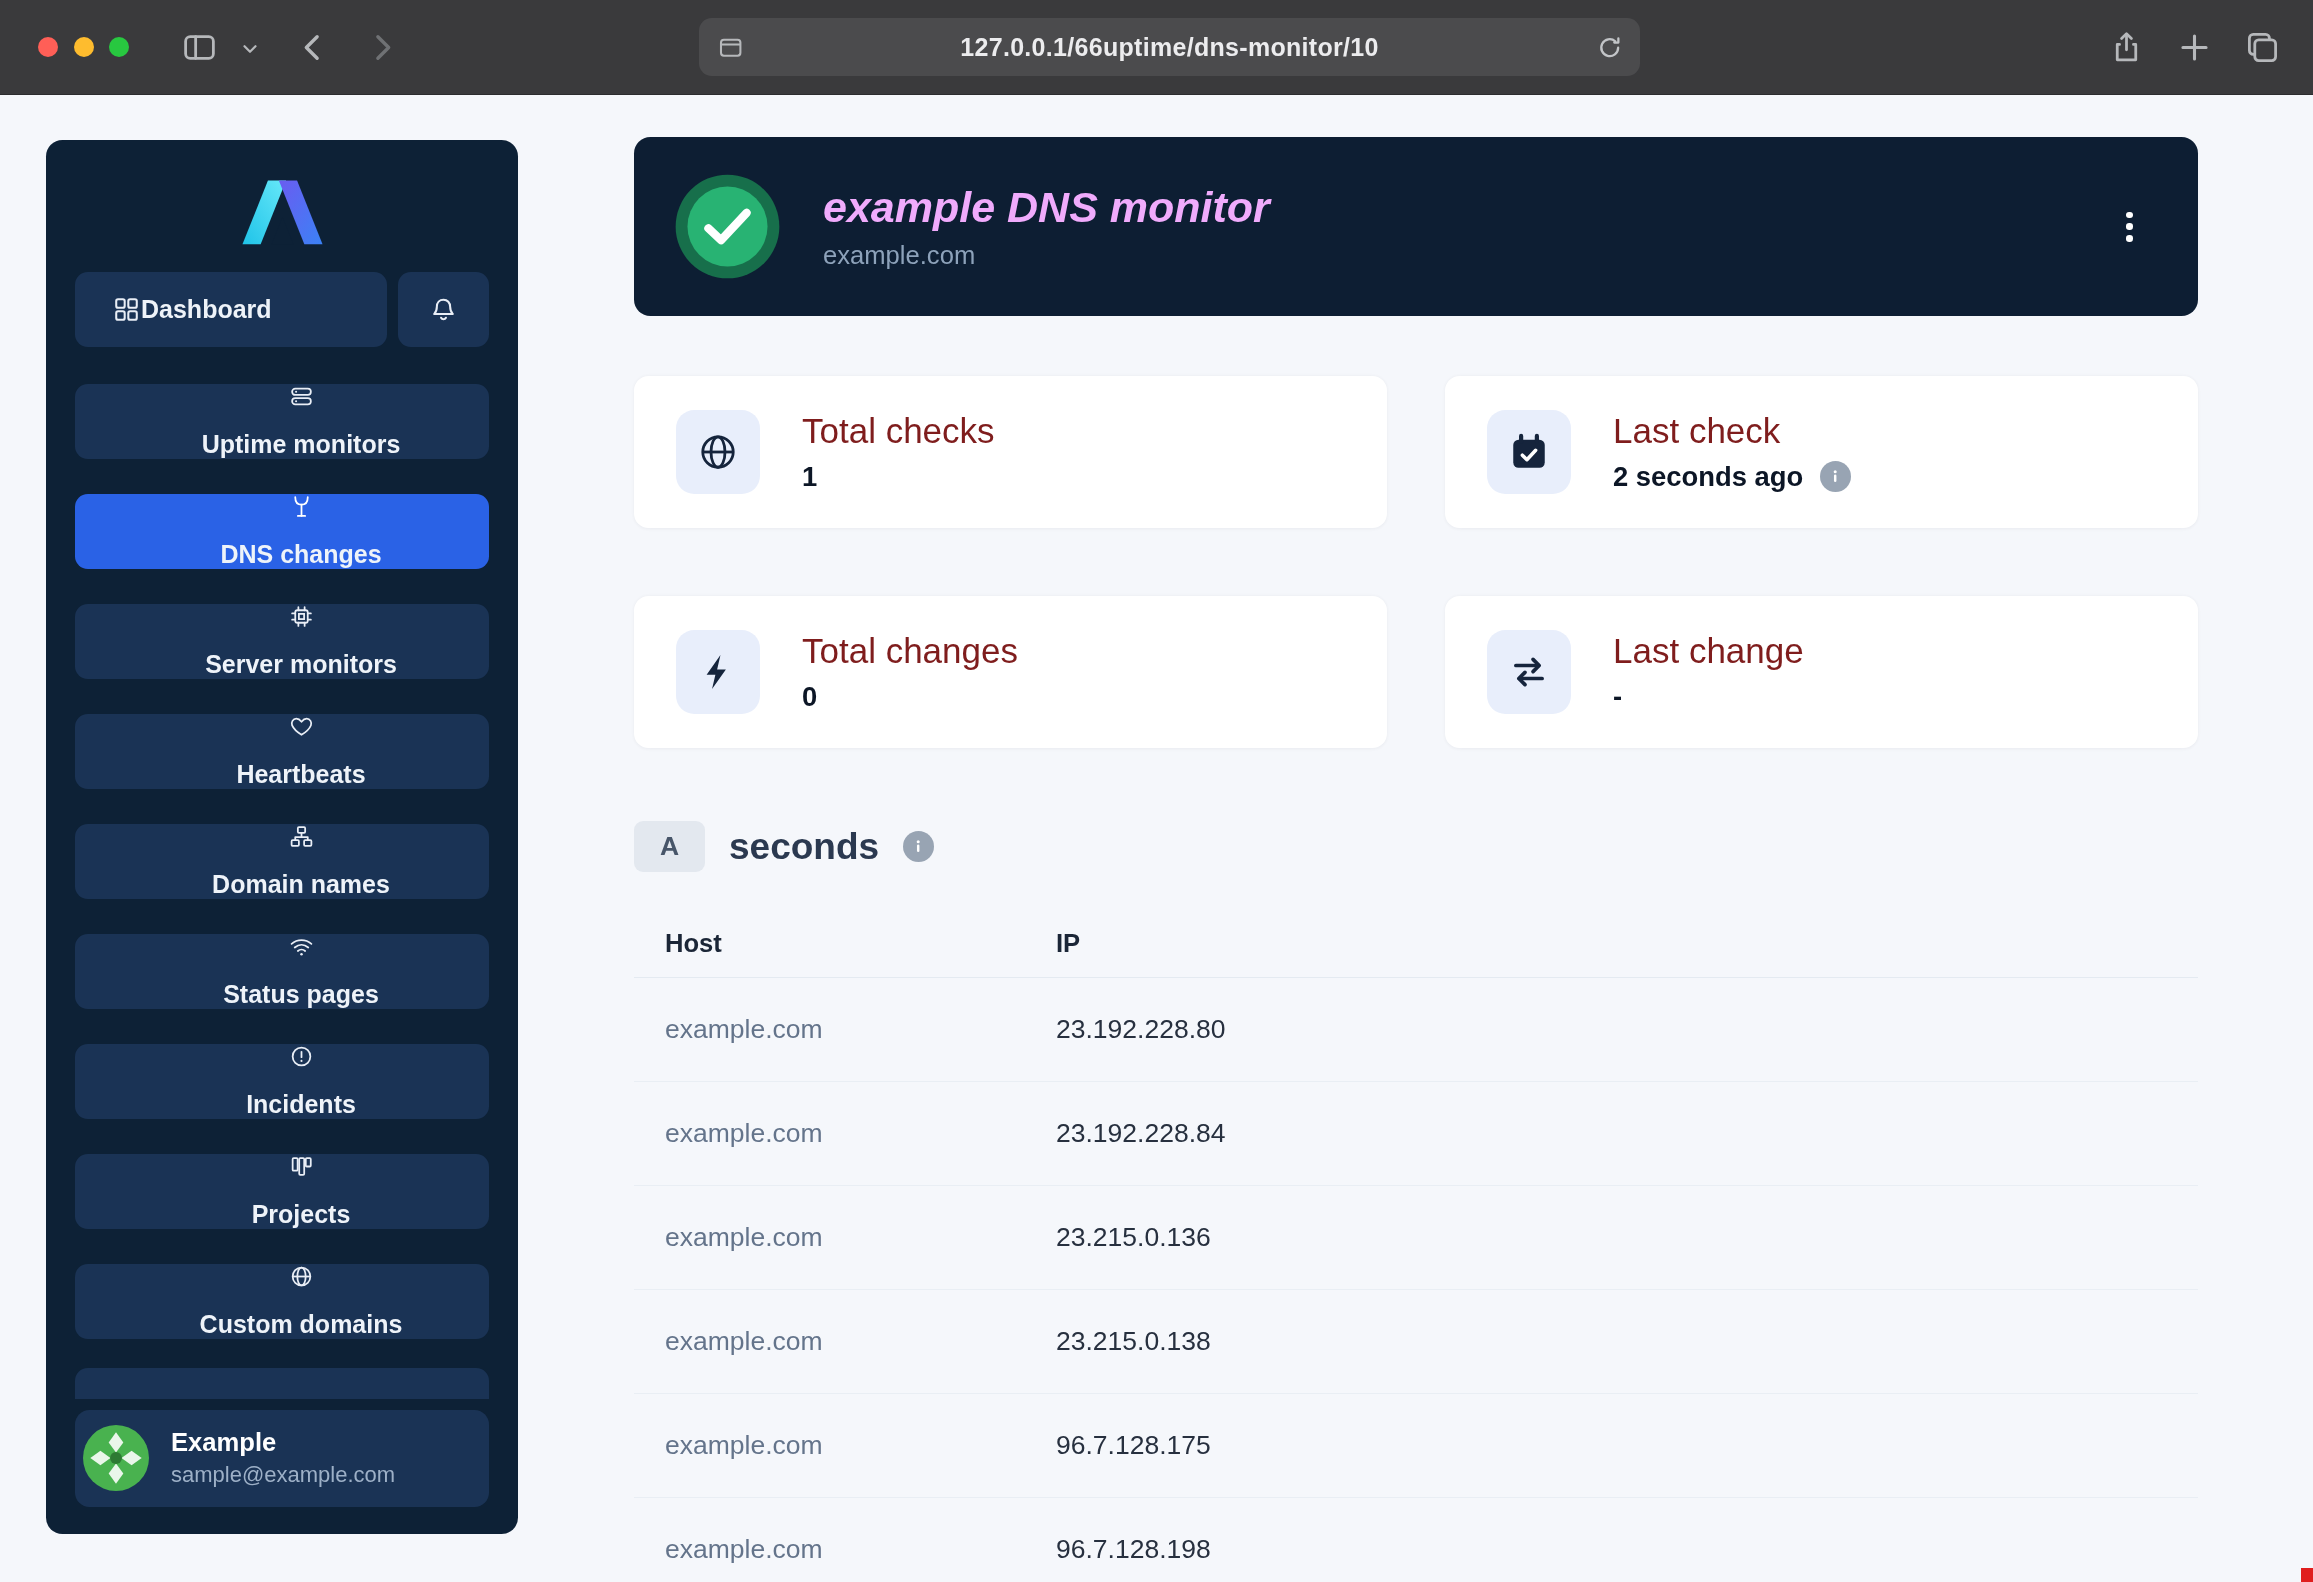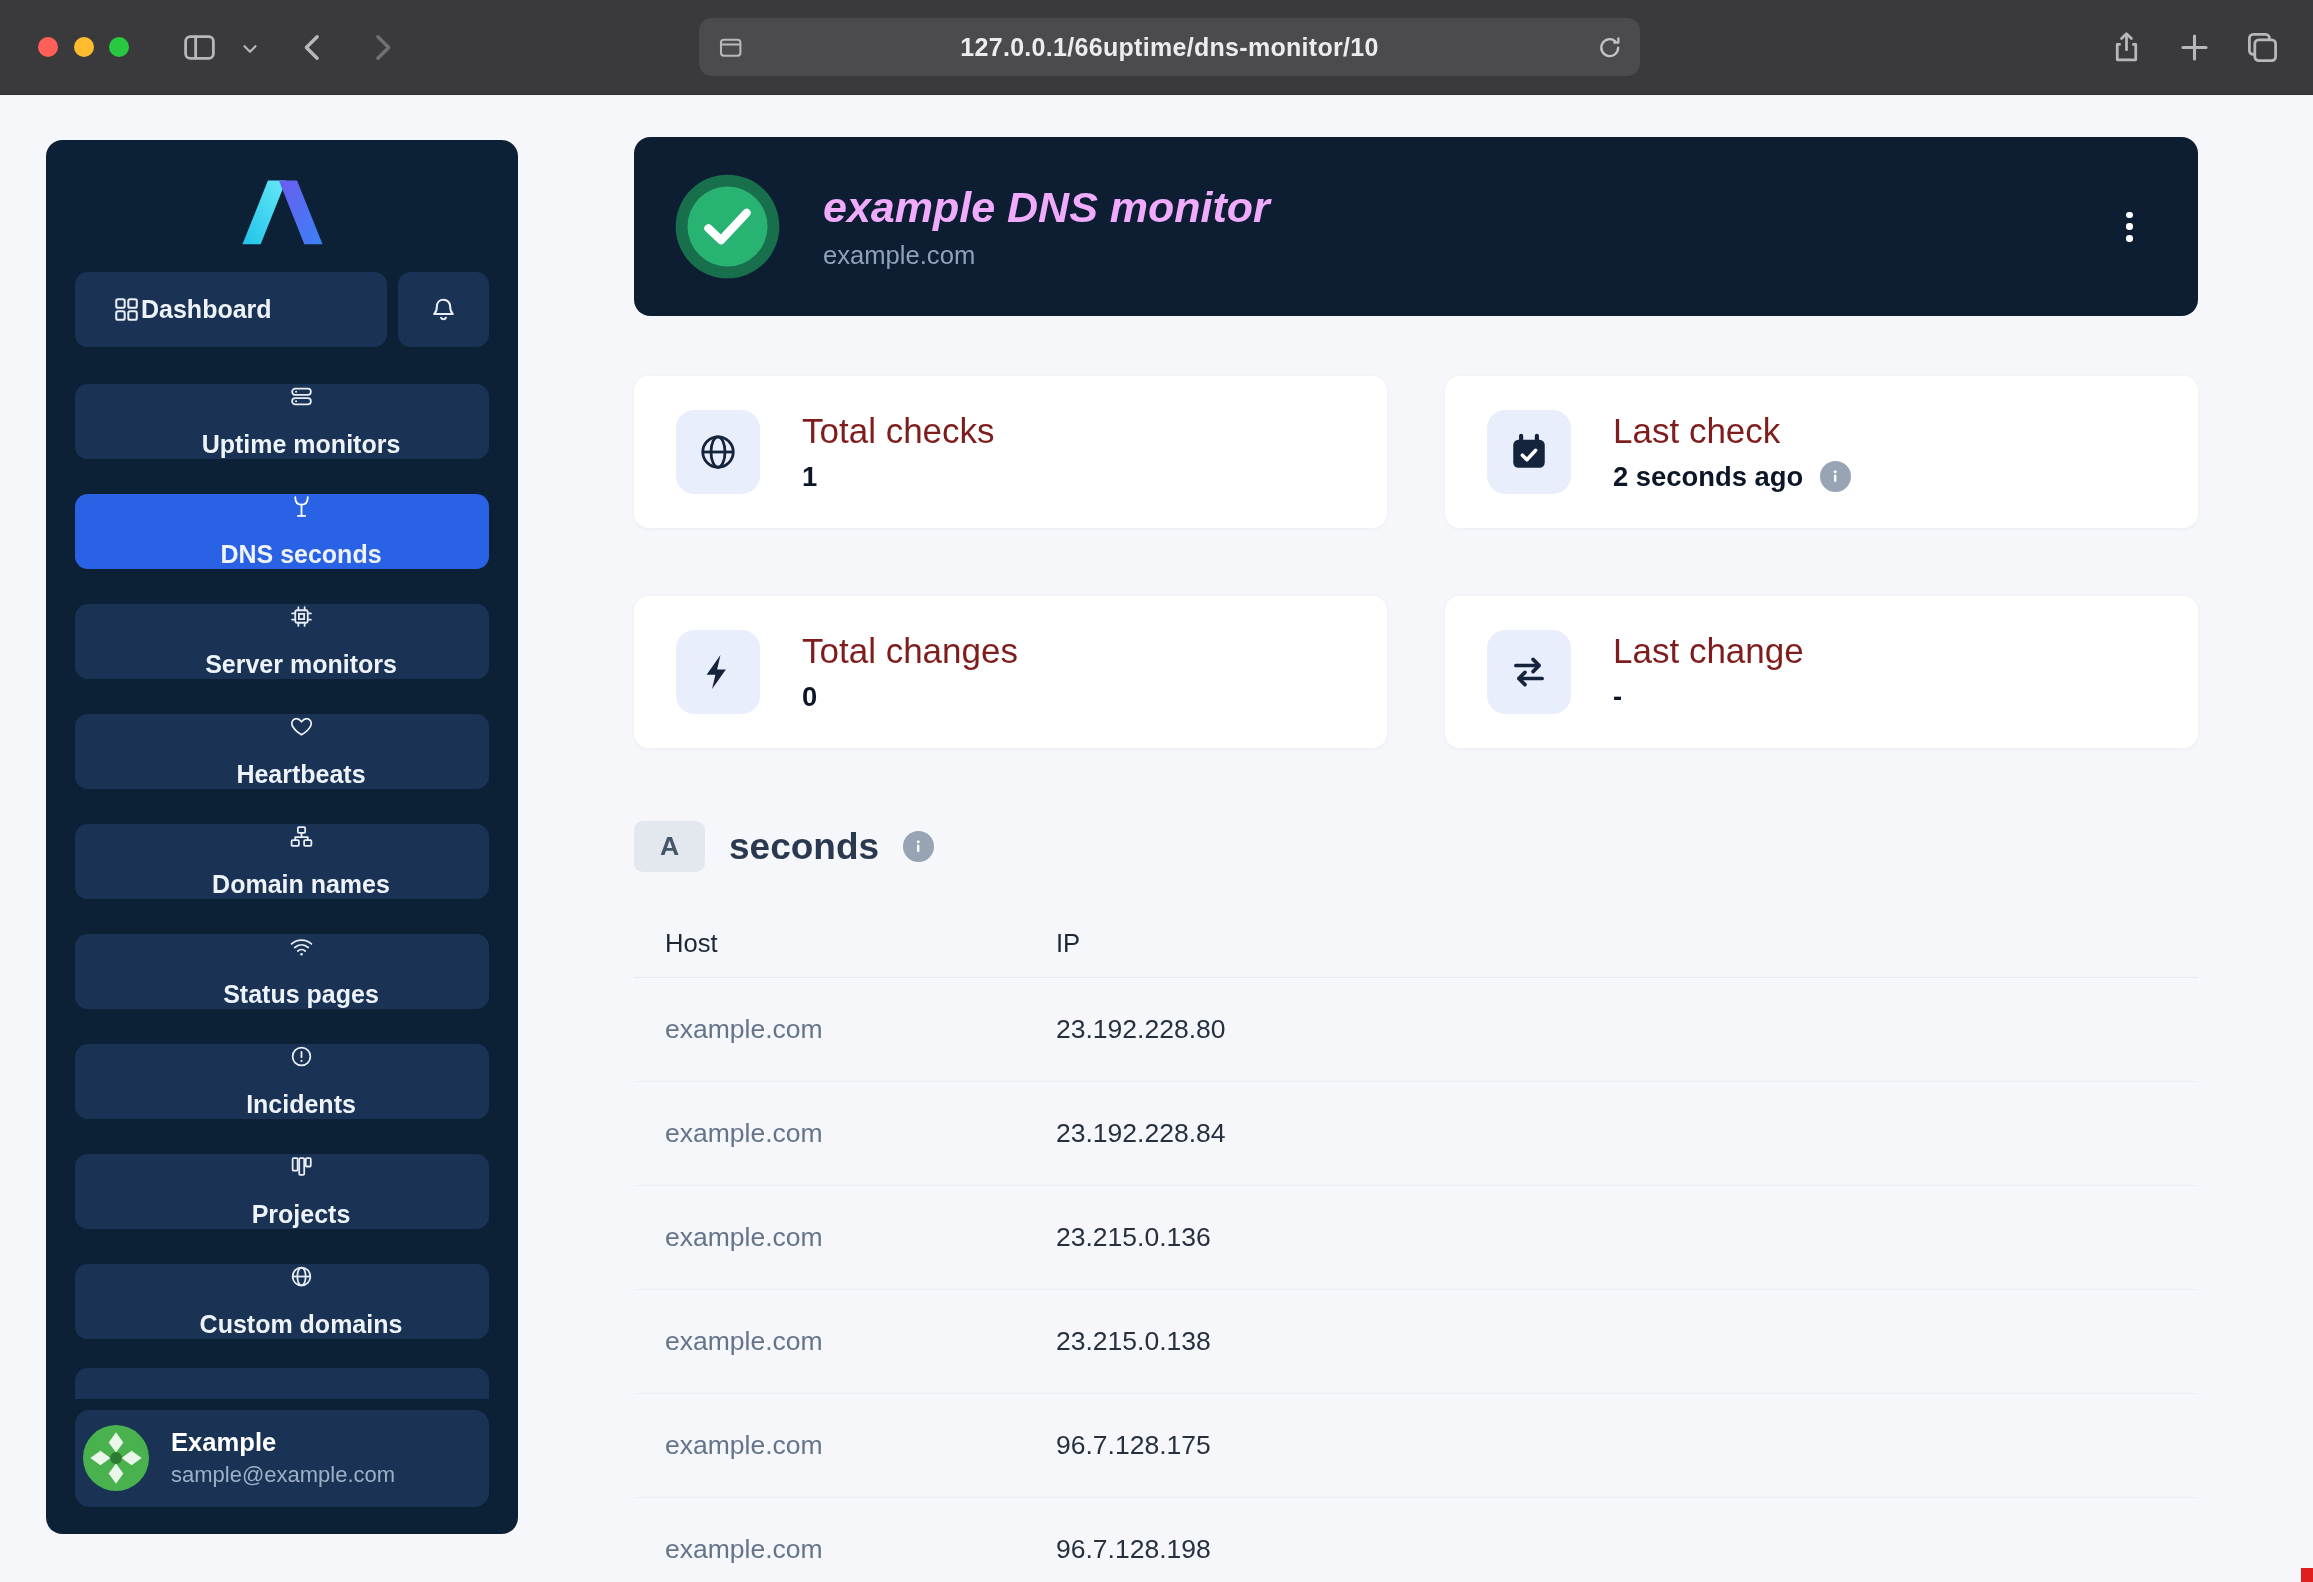--- a/index.html
+++ b/index.html
@@ -112,21 +112,21 @@
   .badge-a {
     width:71px; height:51px; background:#e3e8ef; border-radius:9.1px;
     display:flex; align-items:center; justify-content:center;
     font-size:26.5px; font-weight:700; color:#475569;
   }
   .records-title { font-size:37px; font-weight:600; color:#2b3950; }
 
   .table { position:absolute; left:634px; top:910px; width:1564px; }
   .thead {
     display:flex; height:68px; align-items:center;
-    border-bottom:1.8px solid #e4eaf1; font-size:25.6px; font-weight:400; color:#1b2637;
+    border-bottom:1.8px solid #e4eaf1; font-size:25.6px; font-weight:700; color:#1b2637;
   }
   .row {
     display:flex; height:104px; align-items:center;
     border-bottom:1.8px solid #e9eef4; font-size:26.5px;
   }
   .col-host { width:422px; padding-left:31px; }
   .col-ip { flex:1; }
   .row .col-host { color:#64748b; }
   .row .col-ip { color:#27303f; font-weight:500; }
 
@@ -226,21 +226,21 @@
           <circle cx="6.8" cy="16.5" r="1" fill="#e9eef6" stroke="none"></circle>
       </svg>
       <span>Uptime monitors</span>
     </div>
     <div class="item selected">
       <svg width="29" height="29" viewBox="0 0 24 24" fill="none" stroke="#ffffff" stroke-width="1.7" stroke-linecap="round">
         <path d="M6 3c0 4.8 2.4 7.2 6 7.2S18 7.8 18 3"></path>
           <path d="M12 10.2V21"></path>
           <path d="M8.5 21h7"></path>
       </svg>
-      <span>DNS seconds</span>
+      <span>DNS changes</span>
     </div>
     <div class="item">
       <svg width="29" height="29" viewBox="0 0 24 24" fill="none" stroke="#e9eef6" stroke-width="1.7" stroke-linecap="round">
         <rect x="6" y="6" width="12" height="12" rx="2"></rect>
           <rect x="9.5" y="9.5" width="5" height="5"></rect>
         <path d="M9 3v3M15 3v3M9 18v3M15 18v3M3 9h3M3 15h3M18 9h3M18 15h3"></path>
       </svg>
       <span>Server monitors</span>
     </div>
     <div class="item">

